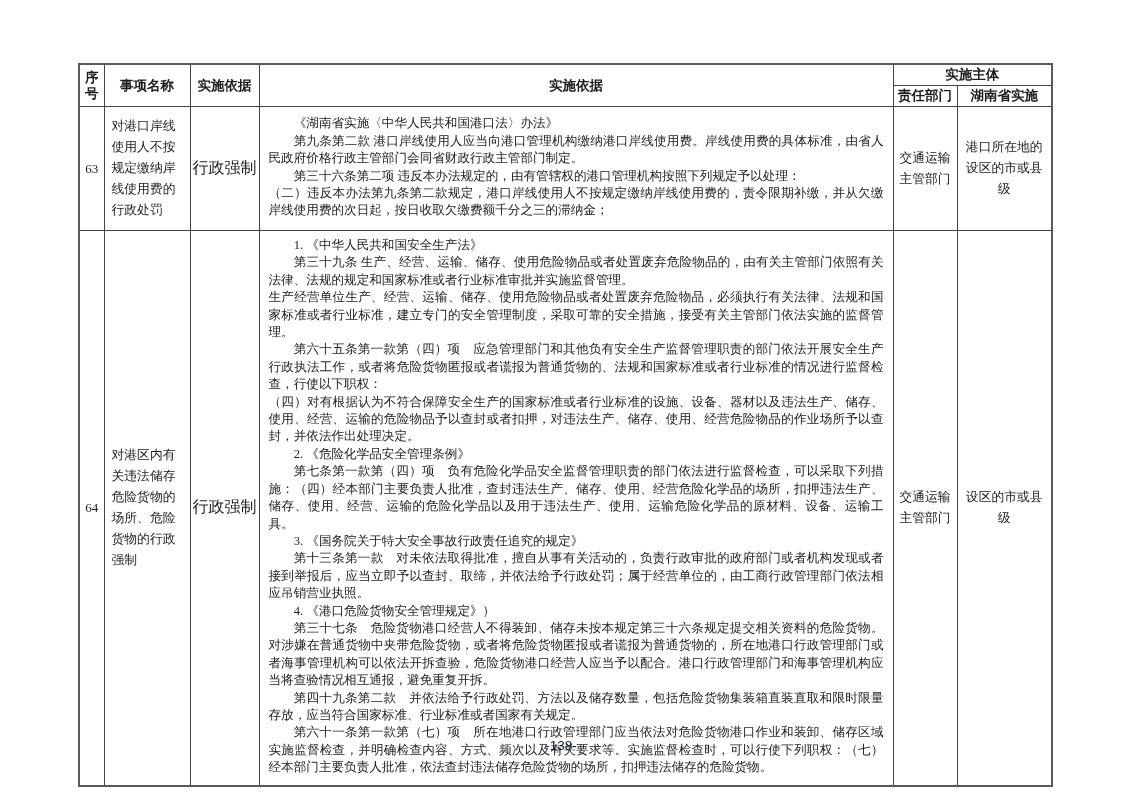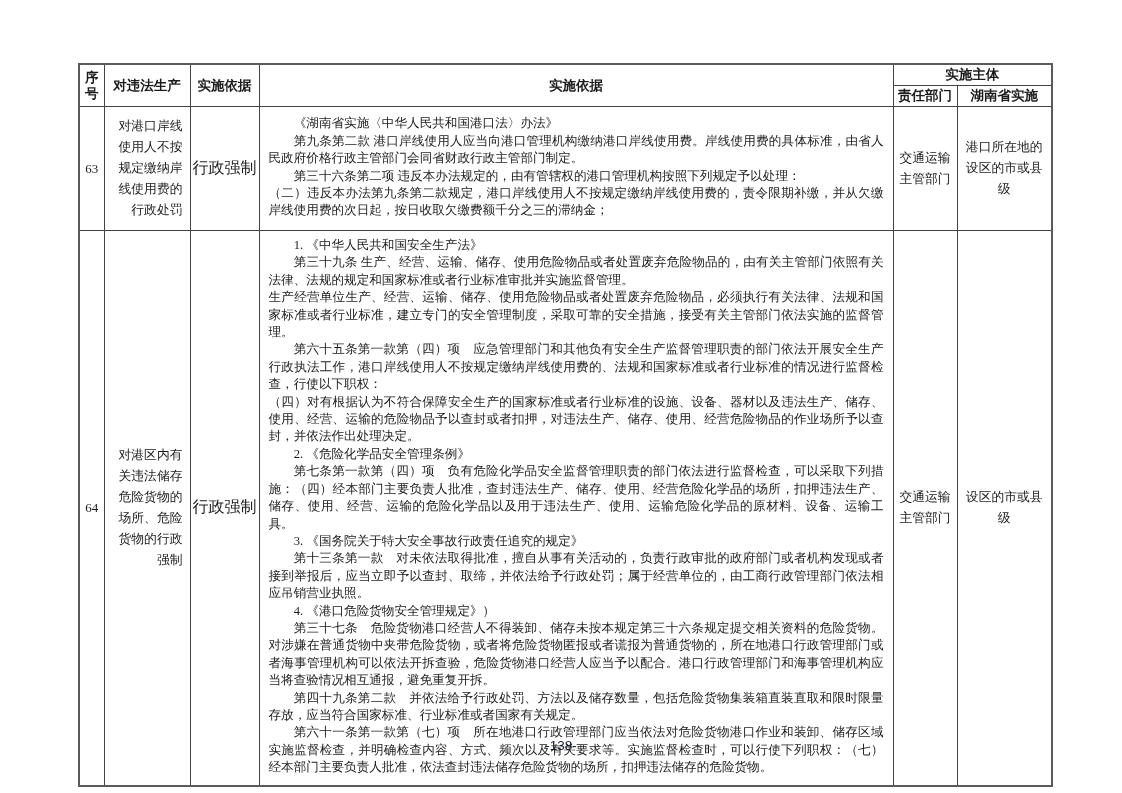--- a/index.html
+++ b/index.html
@@ -44,21 +44,21 @@
   tr.r-63 { height: 124px; }
   tr.r-64 { height: 460px; }
   td.c-no {
     text-align: center;
     font-size: 13px;
   }
   td.c-name {
     font-size: 12.8px;
     line-height: 21px;
     padding: 2px 7px;
-    text-align: right;
+    text-align: left;
   }
   td.c-type {
     text-align: center;
     font-size: 16px;
   }
   td.c-basis {
     font-size: 12.6px;
     line-height: 17.4px;
     padding: 6px 9px 8px 9px;
     text-align: justify;
@@ -93,21 +93,21 @@
       <col style="width:86px">
       <col style="width:69px">
       <col style="width:634px">
       <col style="width:64px">
       <col style="width:95px">
     </colgroup>
     <thead>
       <tr class="h1">
         <th rowspan="2" class="h-no">序
 号</th>
-        <th rowspan="2">对违法生产</th>
+        <th rowspan="2">事项名称</th>
         <th rowspan="2">实施依据</th>
         <th rowspan="2">实施依据</th>
         <th colspan="2">实施主体</th>
       </tr>
       <tr class="h2">
         <th>责任部门</th>
         <th>湖南省实施</th>
       </tr>
     </thead>
     <tbody>
@@ -125,21 +125,21 @@
         <td class="c-level">港口所在地的设区的市或县级</td>
       </tr>
       <tr class="r-64">
         <td class="c-no">64</td>
         <td class="c-name">对港区内有关违法储存危险货物的场所、危险货物的行政强制</td>
         <td class="c-type">行政强制</td>
         <td class="c-basis">
           <p class="ind">1. 《中华人民共和国安全生产法》</p>
           <p class="ind">第三十九条 生产、经营、运输、储存、使用危险物品或者处置废弃危险物品的，由有关主管部门依照有关法律、法规的规定和国家标准或者行业标准审批并实施监督管理。</p>
           <p>生产经营单位生产、经营、运输、储存、使用危险物品或者处置废弃危险物品，必须执行有关法律、法规和国家标准或者行业标准，建立专门的安全管理制度，采取可靠的安全措施，接受有关主管部门依法实施的监督管理。</p>
-          <p class="ind">第六十五条第一款第（四）项　应急管理部门和其他负有安全生产监督管理职责的部门依法开展安全生产行政执法工作，港口岸线使用人不按规定缴纳岸线使用费的、法规和国家标准或者行业标准的情况进行监督检查，行使以下职权：</p>
+          <p class="ind">第六十五条第一款第（四）项　应急管理部门和其他负有安全生产监督管理职责的部门依法开展安全生产行政执法工作，或者将危险货物匿报或者谎报为普通货物的、法规和国家标准或者行业标准的情况进行监督检查，行使以下职权：</p>
           <p>（四）对有根据认为不符合保障安全生产的国家标准或者行业标准的设施、设备、器材以及违法生产、储存、使用、经营、运输的危险物品予以查封或者扣押，对违法生产、储存、使用、经营危险物品的作业场所予以查封，并依法作出处理决定。</p>
           <p class="ind">2. 《危险化学品安全管理条例》</p>
           <p class="ind">第七条第一款第（四）项　负有危险化学品安全监督管理职责的部门依法进行监督检查，可以采取下列措施：（四）经本部门主要负责人批准，查封违法生产、储存、使用、经营危险化学品的场所，扣押违法生产、储存、使用、经营、运输的危险化学品以及用于违法生产、使用、运输危险化学品的原材料、设备、运输工具。</p>
           <p class="ind">3. 《国务院关于特大安全事故行政责任追究的规定》</p>
           <p class="ind">第十三条第一款　对未依法取得批准，擅自从事有关活动的，负责行政审批的政府部门或者机构发现或者接到举报后，应当立即予以查封、取缔，并依法给予行政处罚；属于经营单位的，由工商行政管理部门依法相应吊销营业执照。</p>
           <p class="ind">4. 《港口危险货物安全管理规定》）</p>
           <p class="ind">第三十七条　危险货物港口经营人不得装卸、储存未按本规定第三十六条规定提交相关资料的危险货物。对涉嫌在普通货物中夹带危险货物，或者将危险货物匿报或者谎报为普通货物的，所在地港口行政管理部门或者海事管理机构可以依法开拆查验，危险货物港口经营人应当予以配合。港口行政管理部门和海事管理机构应当将查验情况相互通报，避免重复开拆。</p>
           <p class="ind">第四十九条第二款　并依法给予行政处罚、方法以及储存数量，包括危险货物集装箱直装直取和限时限量存放，应当符合国家标准、行业标准或者国家有关规定。</p>
           <p class="ind">第六十一条第一款第（七）项　所在地港口行政管理部门应当依法对危险货物港口作业和装卸、储存区域实施监督检查，并明确检查内容、方式、频次以及有关要求等。实施监督检查时，可以行使下列职权：（七）经本部门主要负责人批准，依法查封违法储存危险货物的场所，扣押违法储存的危险货物。</p>
         </td>

